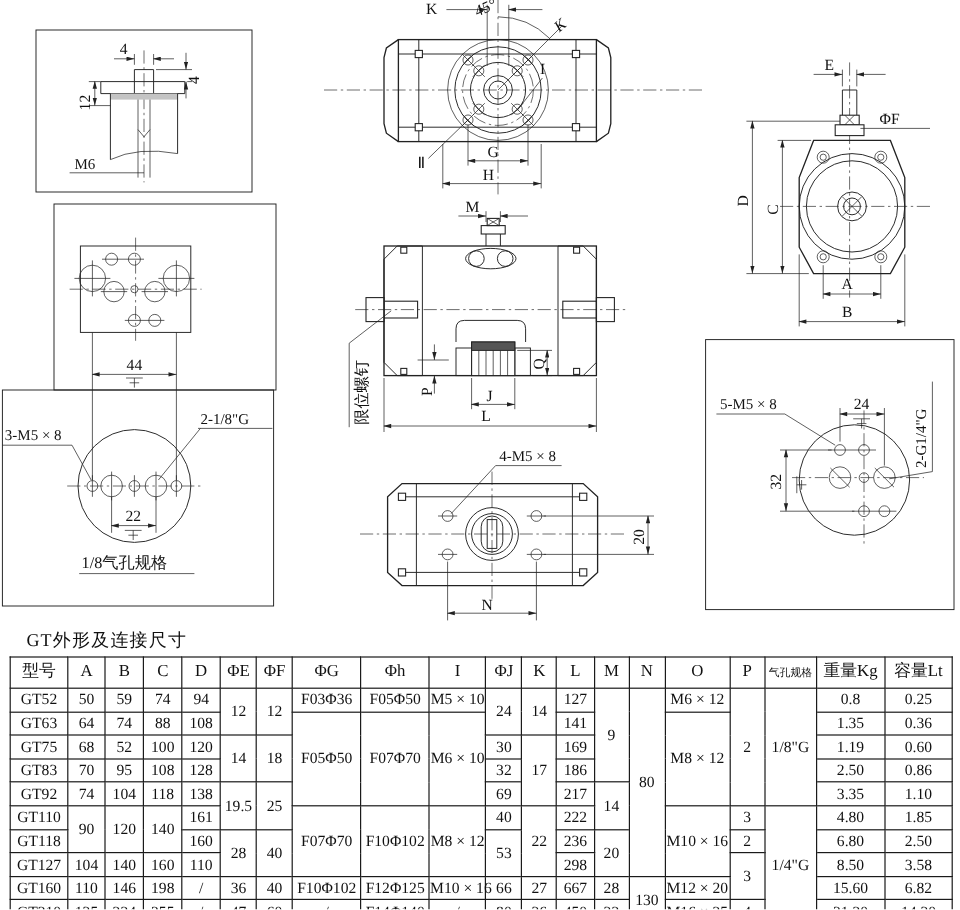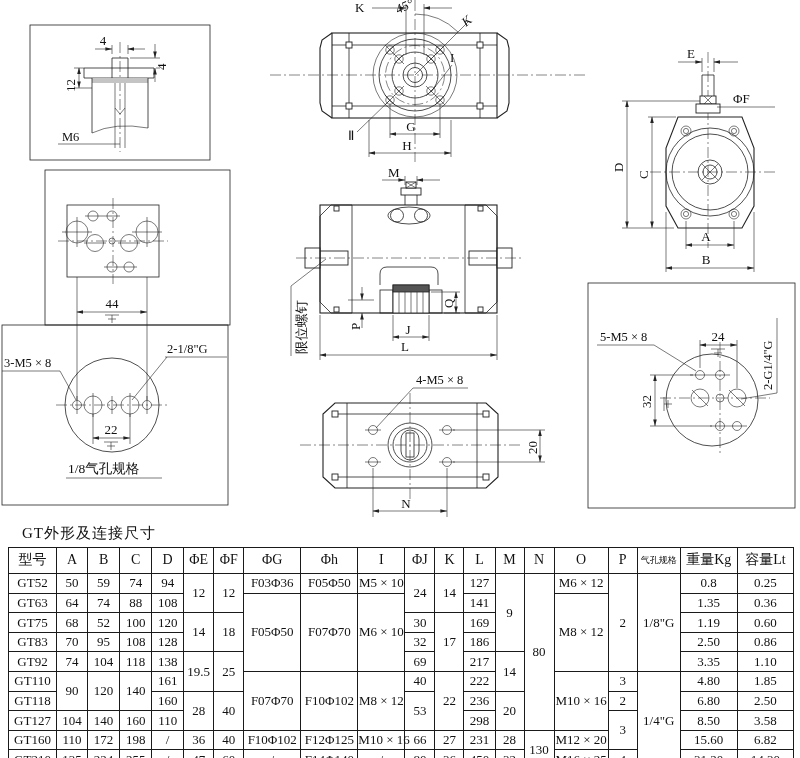--- a/index.html
+++ b/index.html
@@ -583,31 +583,31 @@
           <td>160</td>
           <td>110</td>
           <td>298</td>
           <td rowspan="2">3</td>
           <td>8.50</td>
           <td>3.58</td>
         </tr>
         <tr>
           <td>GT160</td>
           <td>110</td>
-          <td>172</td>
+          <td>146</td>
           <td>198</td>
           <td>/</td>
           <td>36</td>
           <td>40</td>
           <td>F10Φ102</td>
           <td>F12Φ125</td>
           <td>M10 × 16</td>
           <td>66</td>
           <td>27</td>
-          <td>231</td>
+          <td>667</td>
           <td>28</td>
           <td rowspan="2">130</td>
           <td>M12 × 20</td>
           <td>15.60</td>
           <td>6.82</td>
         </tr>
         <tr>
           <td>GT210</td>
           <td>135</td>
           <td>224</td>

